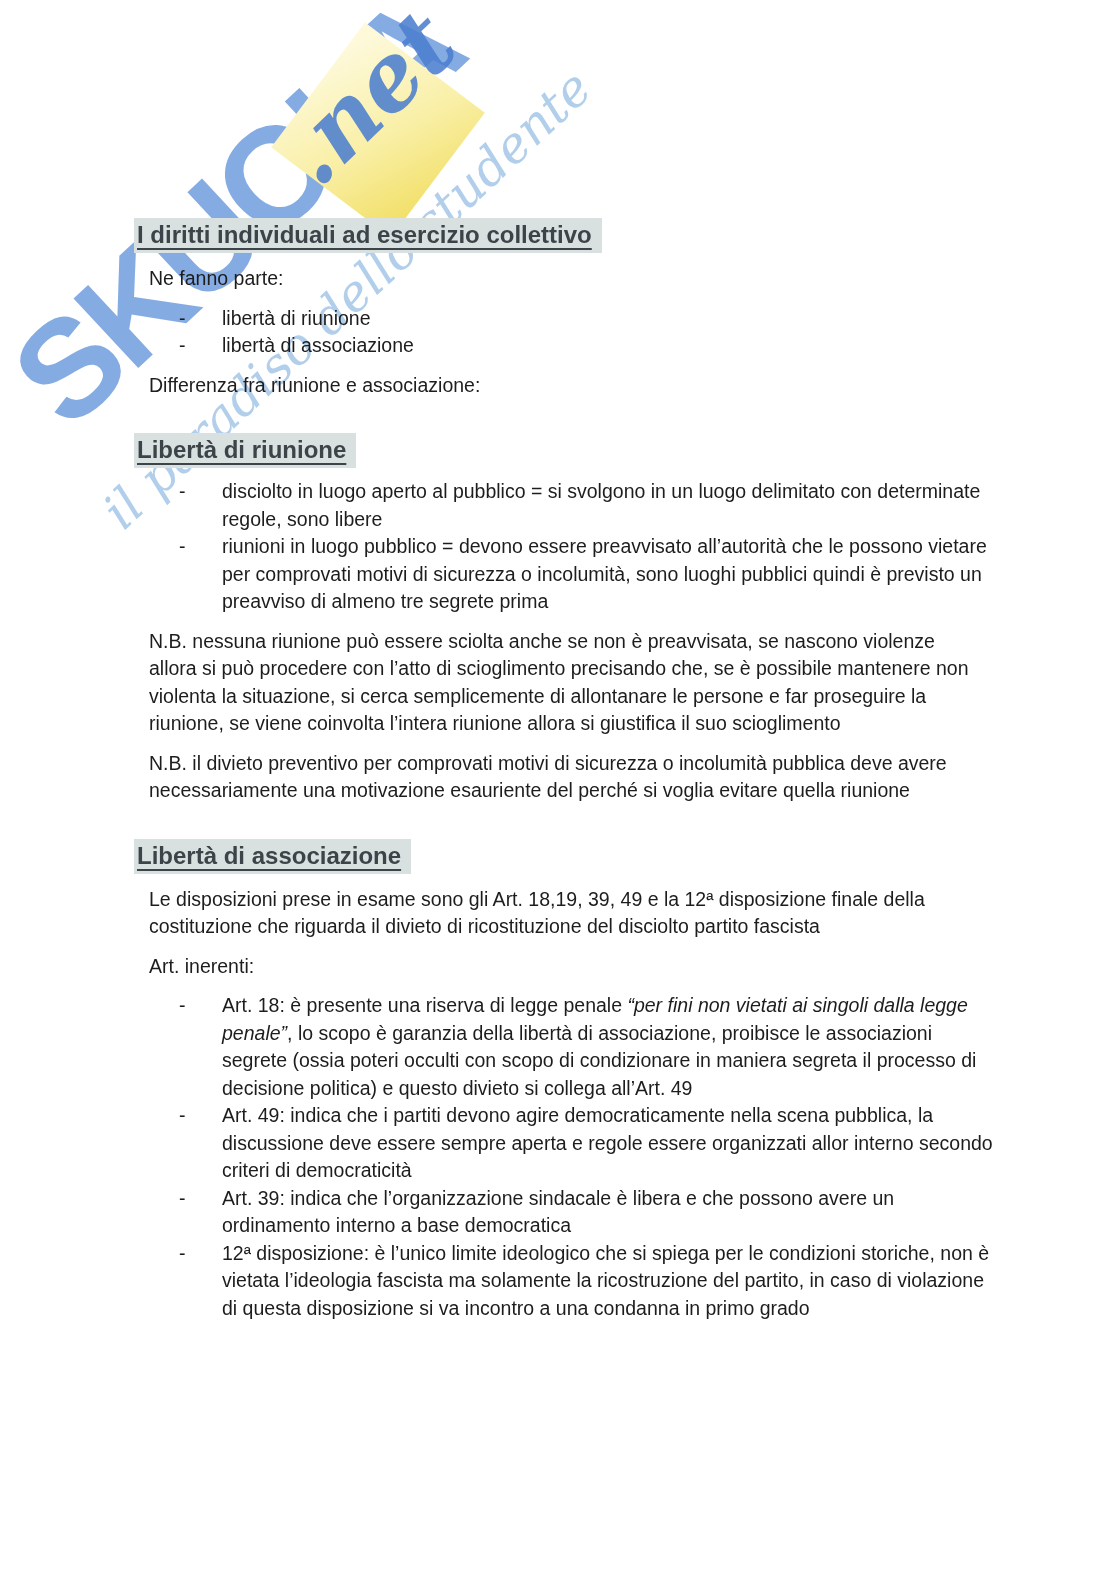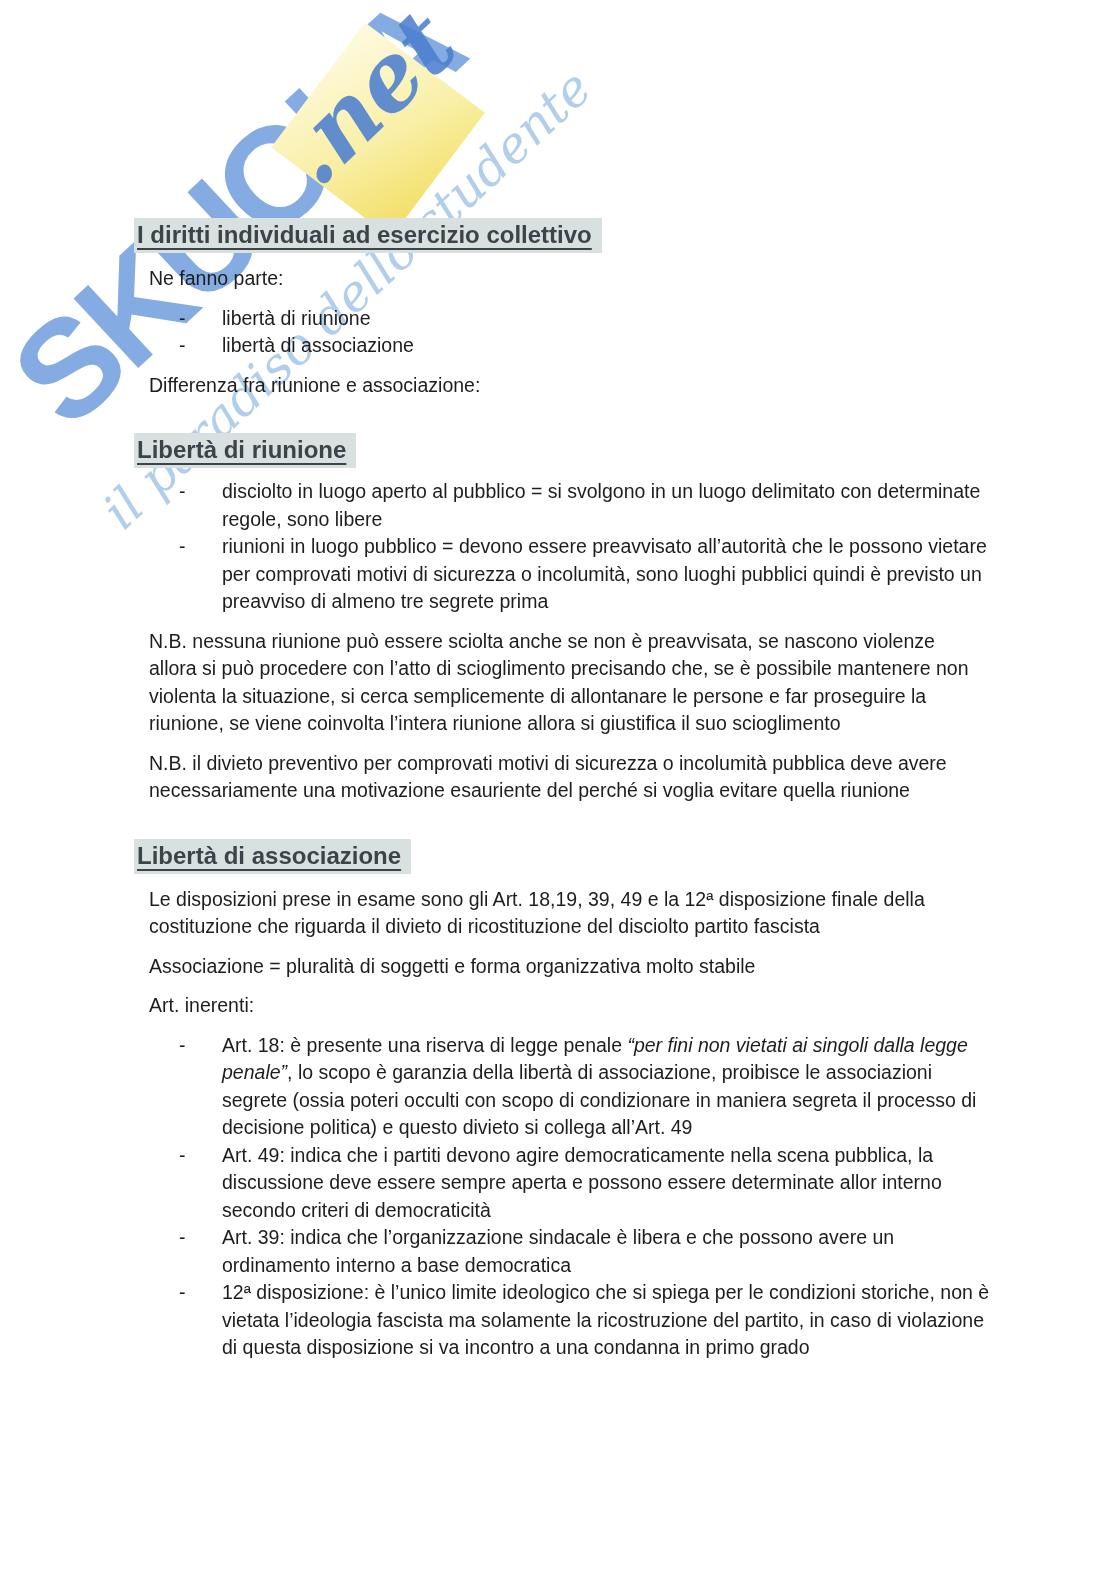--- a/index.html
+++ b/index.html
@@ -97,23 +97,22 @@
     <ul>
       <li>disciolto in luogo aperto al pubblico = si svolgono in un luogo delimitato con determinate regole, sono libere</li>
       <li>riunioni in luogo pubblico = devono essere preavvisato all’autorità che le possono vietare per comprovati motivi di sicurezza o incolumità, sono luoghi pubblici quindi è previsto un preavviso di almeno tre segrete prima</li>
     </ul>
     <p>N.B. nessuna riunione può essere sciolta anche se non è preavvisata, se nascono violenze allora si può procedere con l’atto di scioglimento precisando che, se è possibile mantenere non violenta la situazione, si cerca semplicemente di allontanare le persone e far proseguire la riunione, se viene coinvolta l’intera riunione allora si giustifica il suo scioglimento</p>
     <p>N.B. il divieto preventivo per comprovati motivi di sicurezza o incolumità pubblica deve avere necessariamente una motivazione esauriente del perché si voglia evitare quella riunione</p>
 
     <h2><span class="hl">Libertà di associazione</span></h2>
 
     <p>Le disposizioni prese in esame sono gli Art. 18,19, 39, 49 e la 12ª disposizione finale della costituzione che riguarda il divieto di ricostituzione del disciolto partito fascista</p>
-    <p>Associazione = pluralità di soggetti e forma organizzativa molto stabile</p>
     <p>Art. inerenti:</p>
     <ul>
       <li><span>Art. 18: è presente una riserva di legge penale </span><em>“per fini non vietati ai singoli dalla legge penale”</em><span>, lo scopo è garanzia della libertà di associazione, proibisce le associazioni segrete (ossia poteri occulti con scopo di condizionare in maniera segreta il processo di decisione politica) e questo divieto si collega all’Art. 49</span></li>
-      <li>Art. 49: indica che i partiti devono agire democraticamente nella scena pubblica, la discussione deve essere sempre aperta e possono essere determinate allor interno secondo criteri di democraticità</li>
+      <li>Art. 49: indica che i partiti devono agire democraticamente nella scena pubblica, la discussione deve essere sempre aperta e regole essere organizzati allor interno secondo criteri di democraticità</li>
       <li>Art. 39: indica che l’organizzazione sindacale è libera e che possono avere un ordinamento interno a base democratica</li>
       <li>12ª disposizione: è l’unico limite ideologico che si spiega per le condizioni storiche, non è vietata l’ideologia fascista ma solamente la ricostruzione del partito, in caso di violazione di questa disposizione si va incontro a una condanna in primo grado</li>
     </ul>
 
   </div>
 </div>
 
 </body></html>

